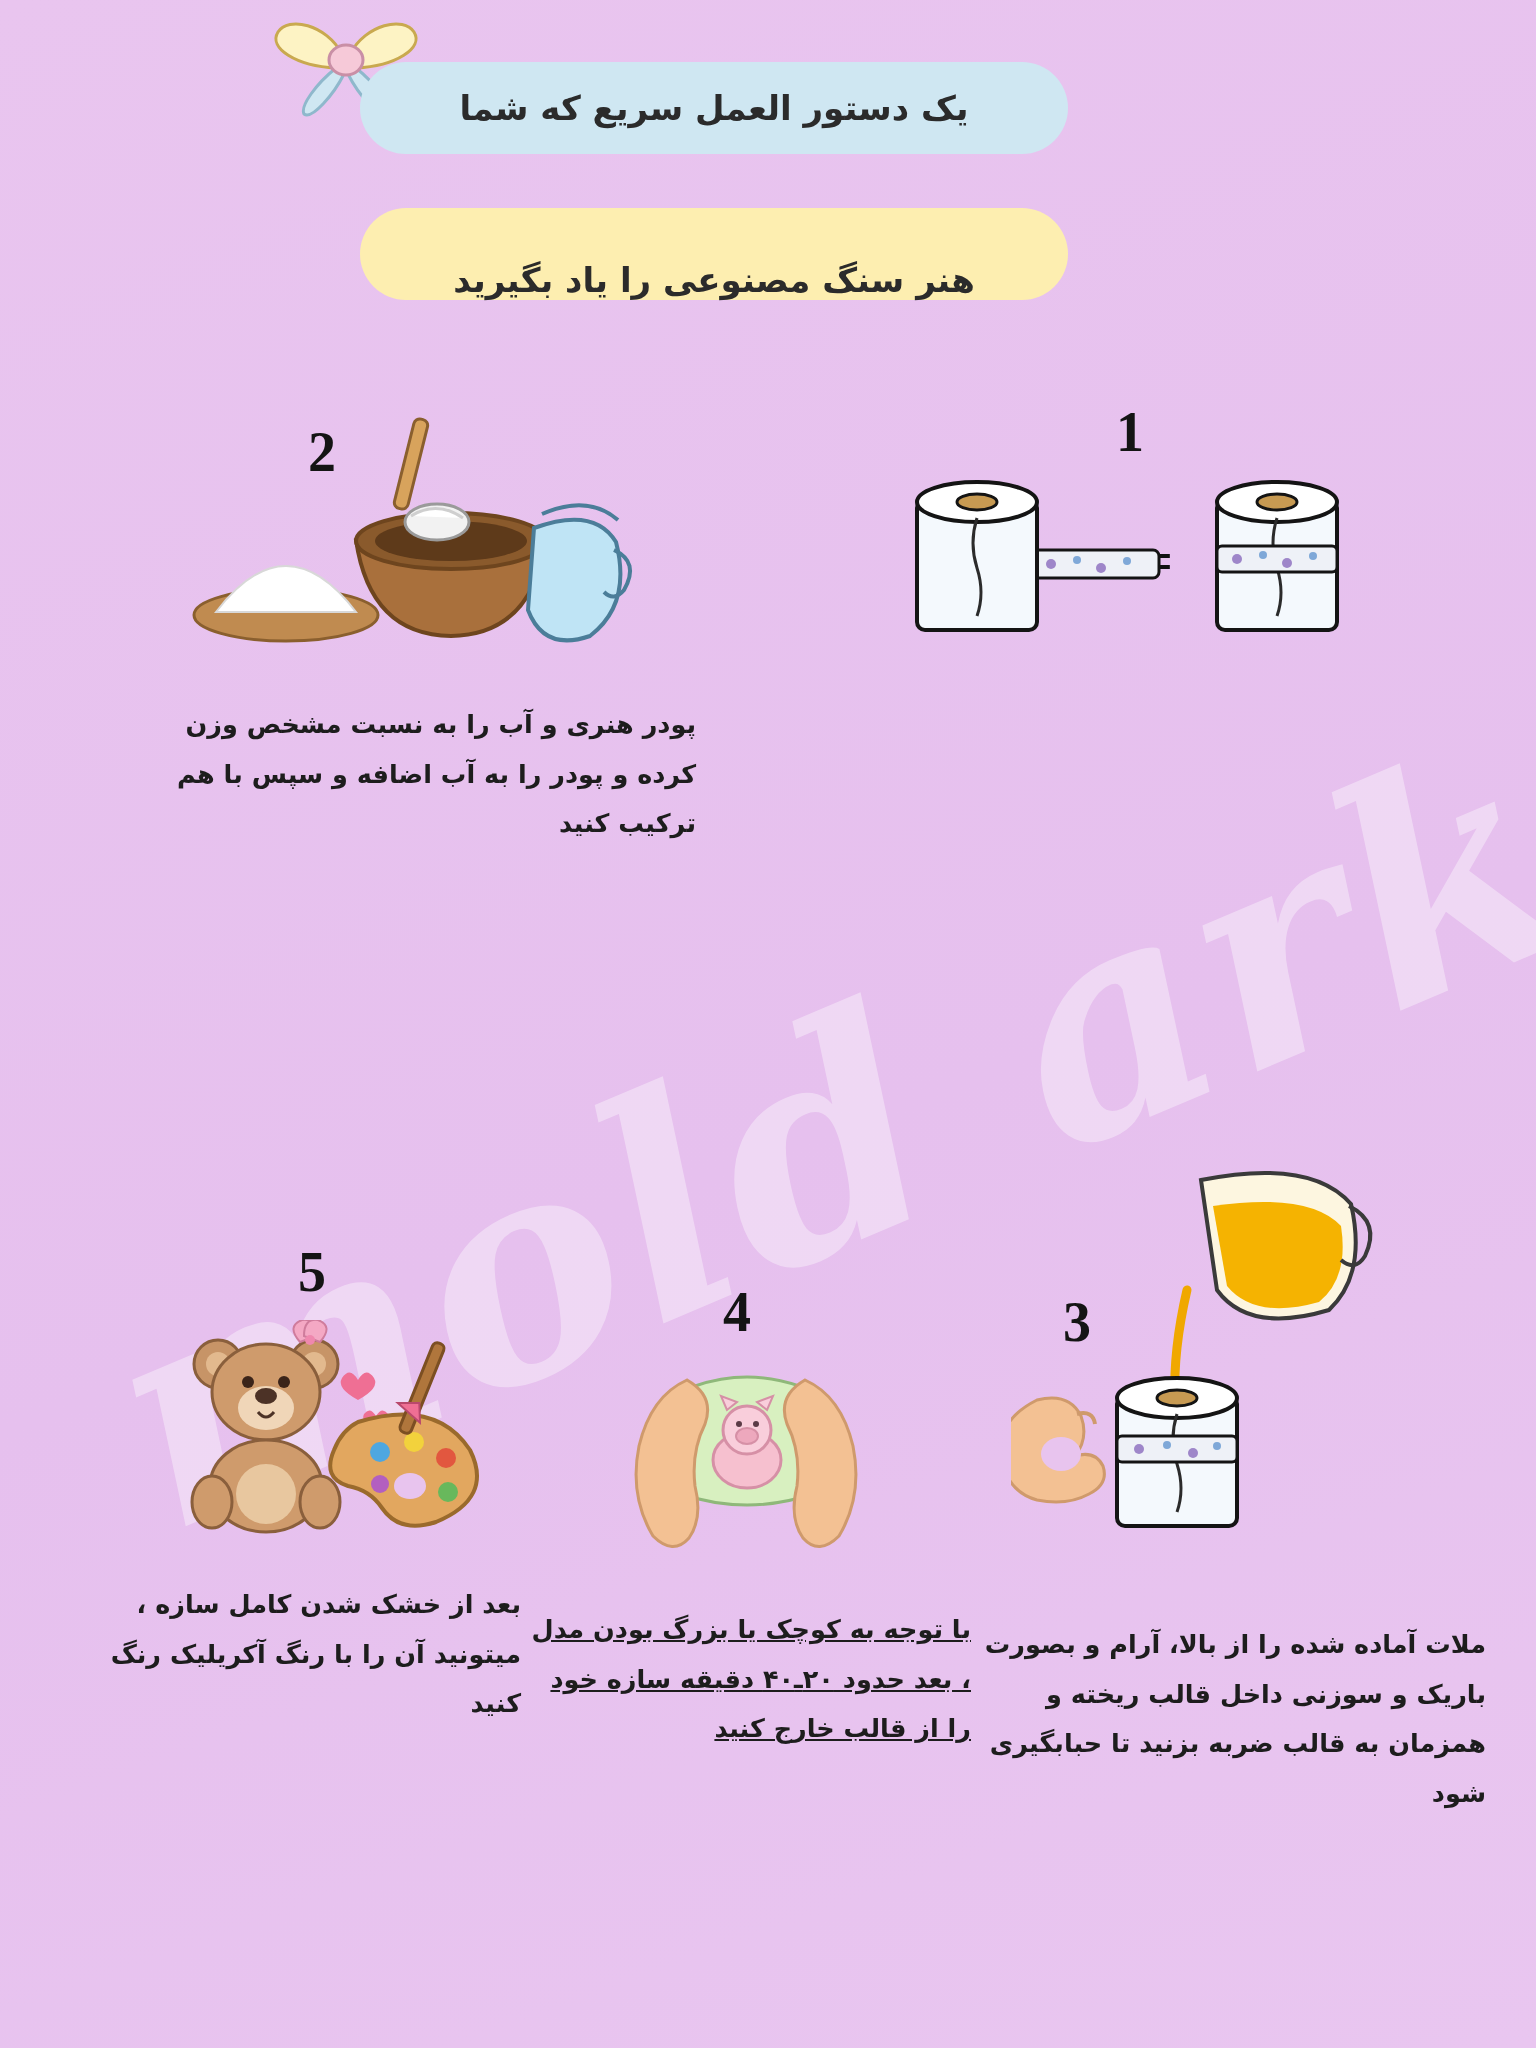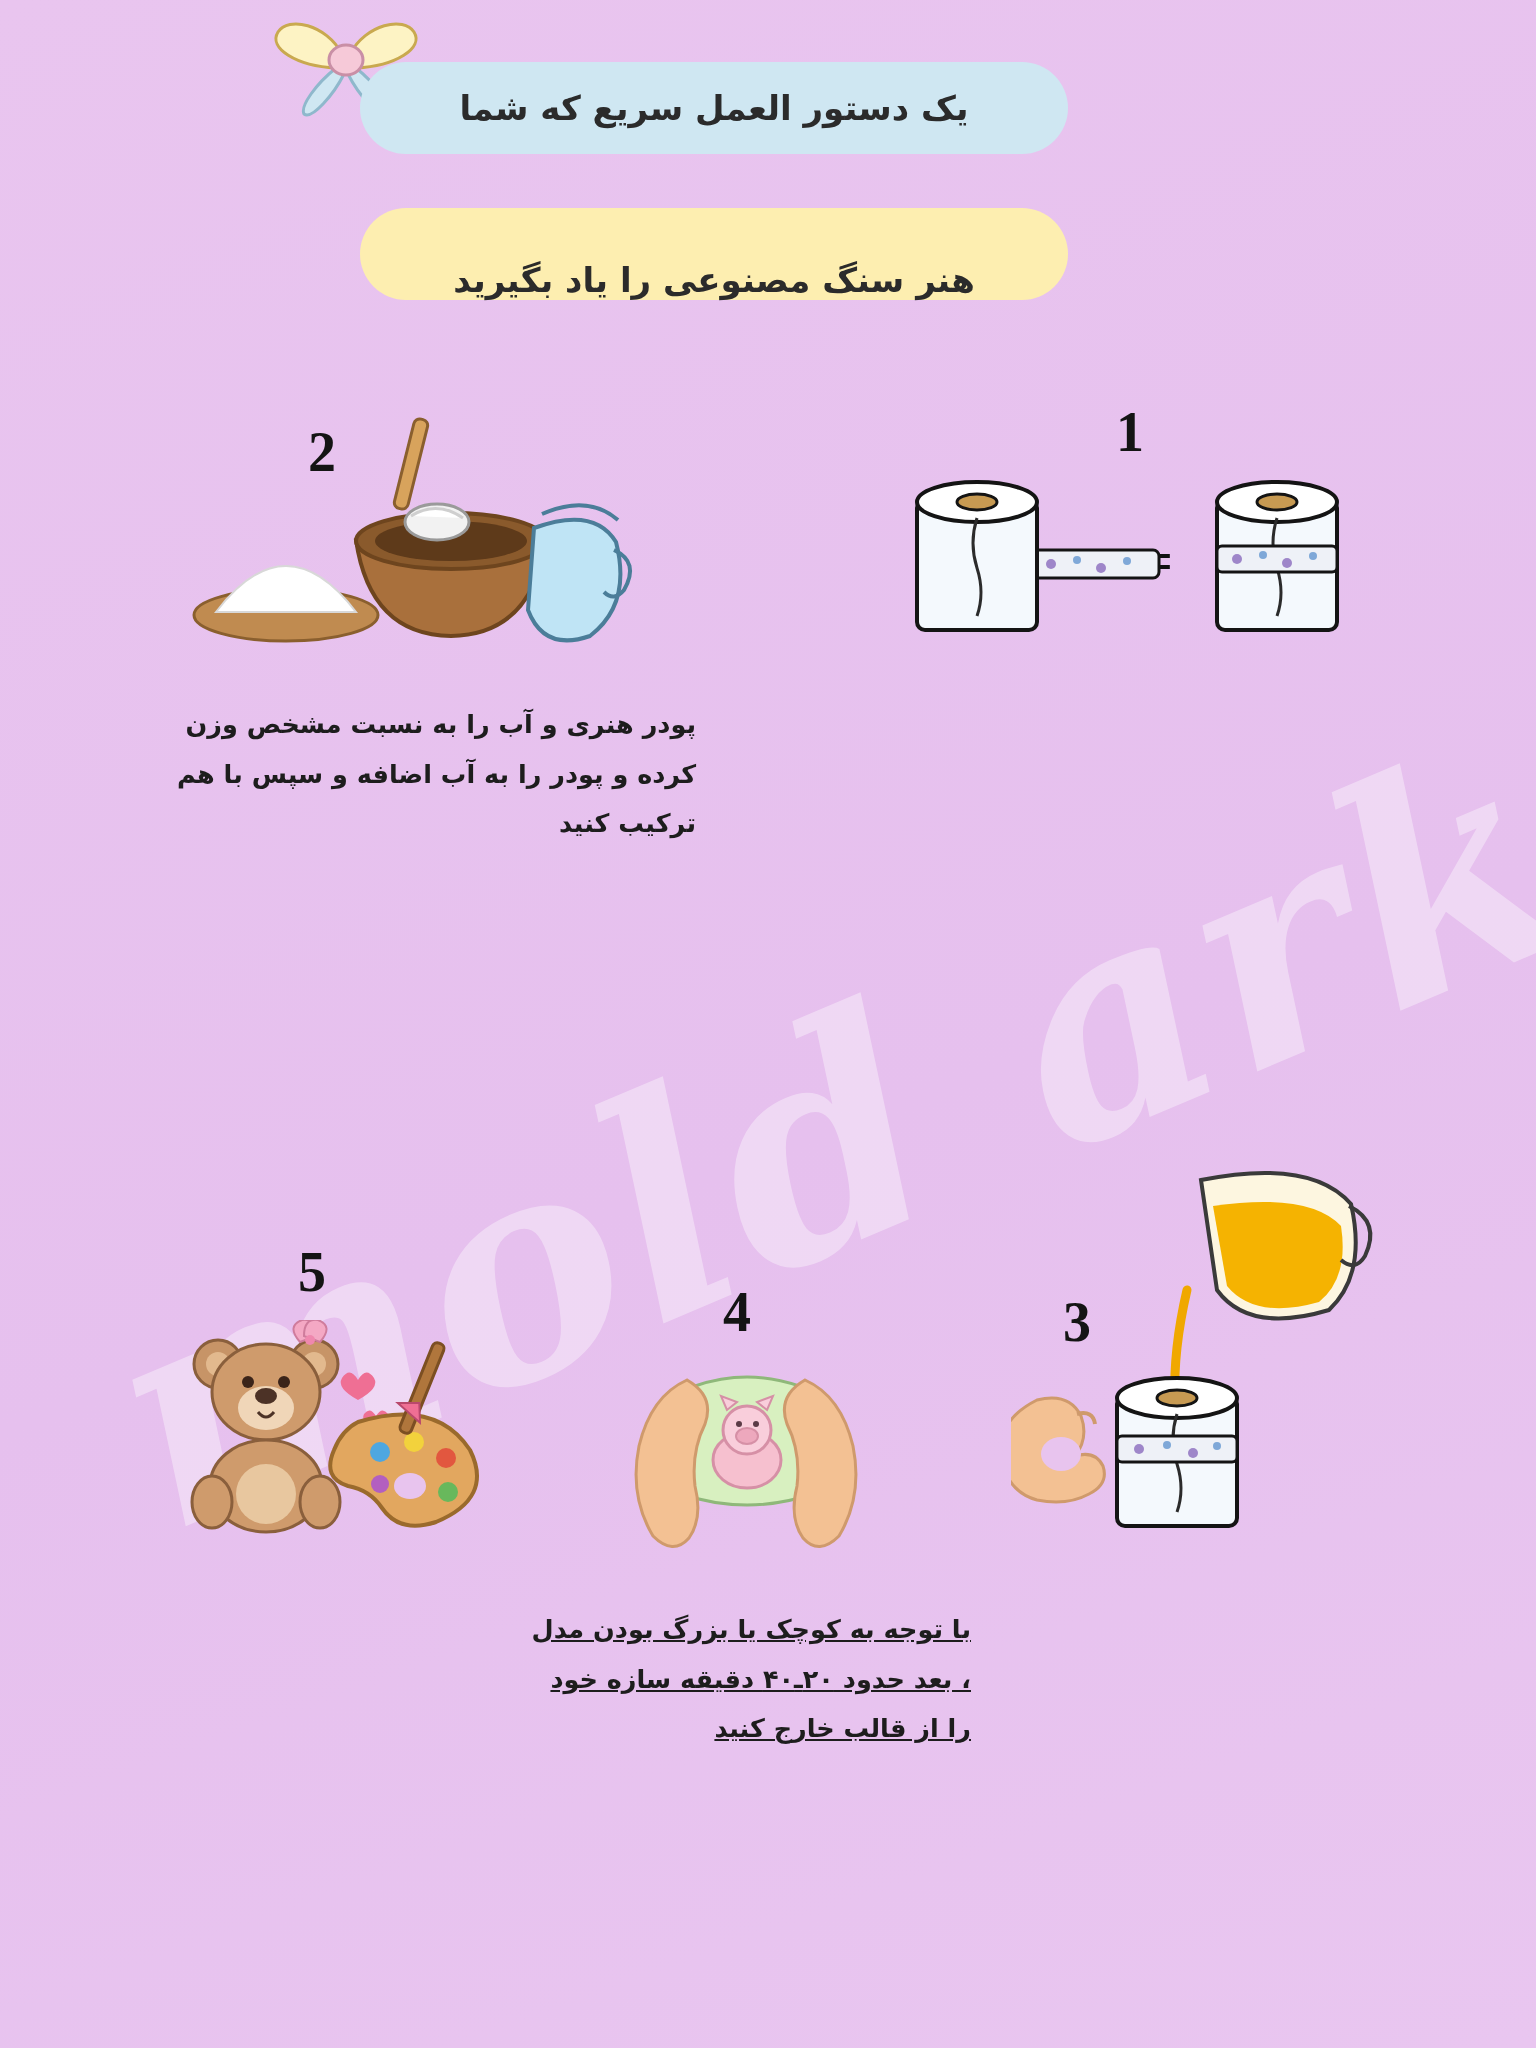--- a/index.html
+++ b/index.html
@@ -272,20 +272,21 @@
             <circle cx="106" cy="68" r="4" fill="#7fa8d8"></circle>
           </g>
 
           <g transform="translate(-10,240)">
             <path d="M36 10 q32 -8 44 16 q8 22 -6 40 q20 -6 28 10 q6 18 -14 28 q-22 12 -52 6 q-30 -8 -36 -44 q-4 -36 36 -56 z" fill="#f3c193" stroke="#cf9a6c" stroke-width="3"></path>
             <ellipse cx="60" cy="64" rx="20" ry="17" fill="#e8c4ee"></ellipse>
             <path d="M76 24 q16 -4 18 10" fill="none" stroke="#cf9a6c" stroke-width="4"></path>
           </g>
         </svg>
       </div>
+      <div class="caption">ملات آماده شده را از بالا، آرام و بصورت باریک و سوزنی داخل قالب ریخته و همزمان به قالب ضربه بزنید تا حبابگیری شود</div>
     </div>
 
     <div class="step" id="step4">
       <div class="step-num">4</div>
       <div class="art">
         <svg viewBox="0 0 310 210" width="310" height="210">
 
           <path d="M104 36 q52 -18 104 0 l14 108 q-66 22 -132 0 z" fill="#d8f0c0" stroke="#8fb87a" stroke-width="3"></path>
 
           <ellipse cx="156" cy="110" rx="34" ry="28" fill="#f6c0cf" stroke="#d690a6" stroke-width="3"></ellipse>
@@ -340,16 +341,17 @@
             <circle cx="78" cy="30" r="10" fill="#f2d23c"></circle>
             <circle cx="110" cy="46" r="10" fill="#e2573f"></circle>
             <circle cx="112" cy="80" r="10" fill="#68b85c"></circle>
             <circle cx="44" cy="72" r="9" fill="#b35fc0"></circle>
 
             <rect x="80" y="-72" width="12" height="96" rx="5" transform="rotate(22 86 -24)" fill="#b0763c" stroke="#7c4f22" stroke-width="3"></rect>
             <path d="M60 -4 l20 -8 l8 18 z" transform="rotate(22 74 -2)" fill="#ef6f94" stroke="#b9486c" stroke-width="2"></path>
           </g>
         </svg>
       </div>
+      <div class="caption">بعد از خشک شدن کامل سازه ، میتونید آن را با رنگ آکریلیک رنگ کنید</div>
     </div>
 
   </div>
 </div>
 
 </body></html>

